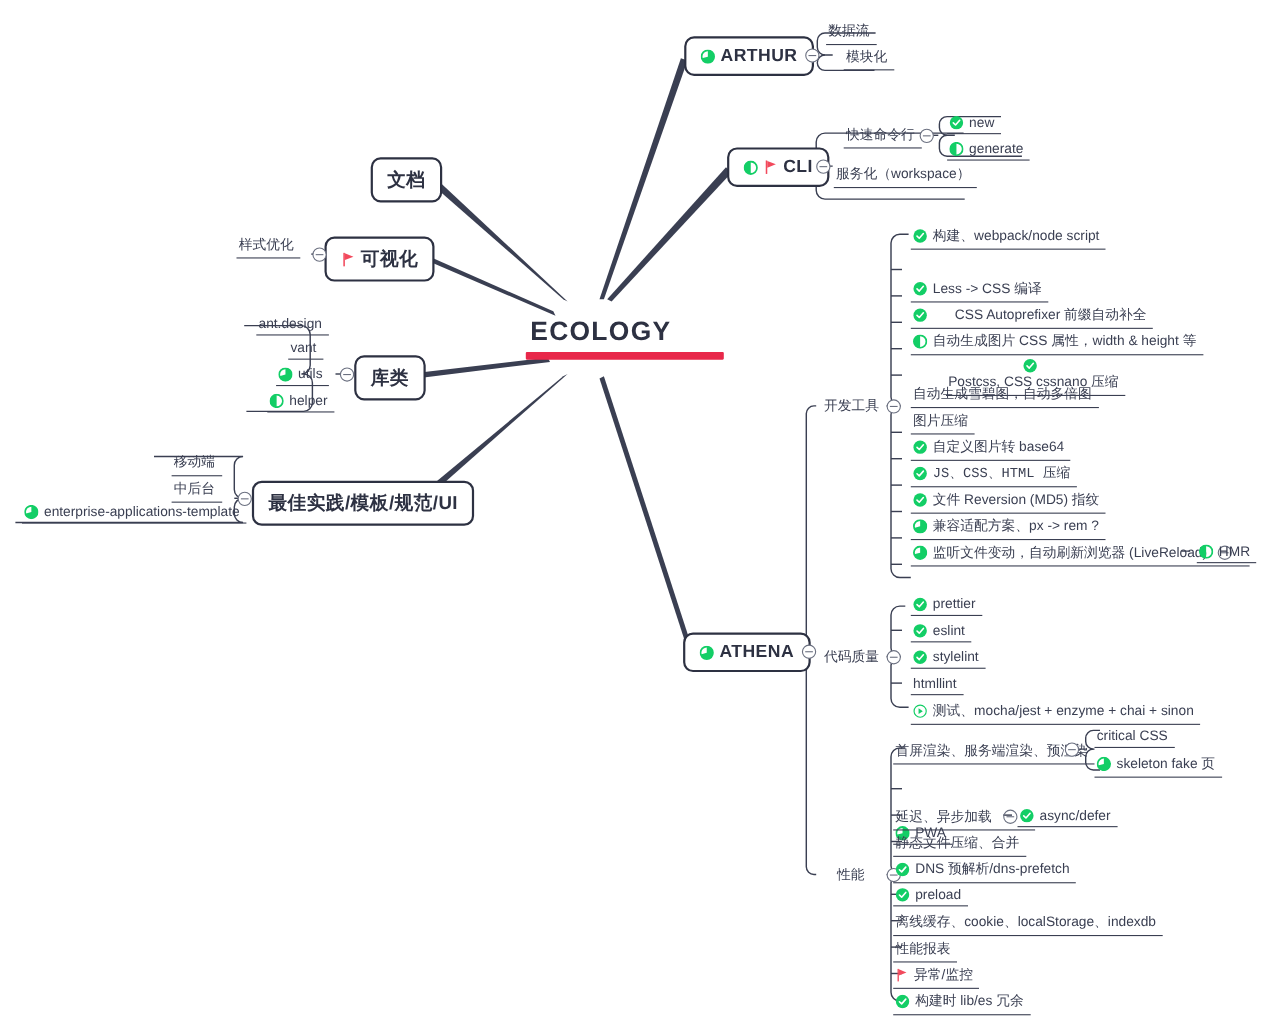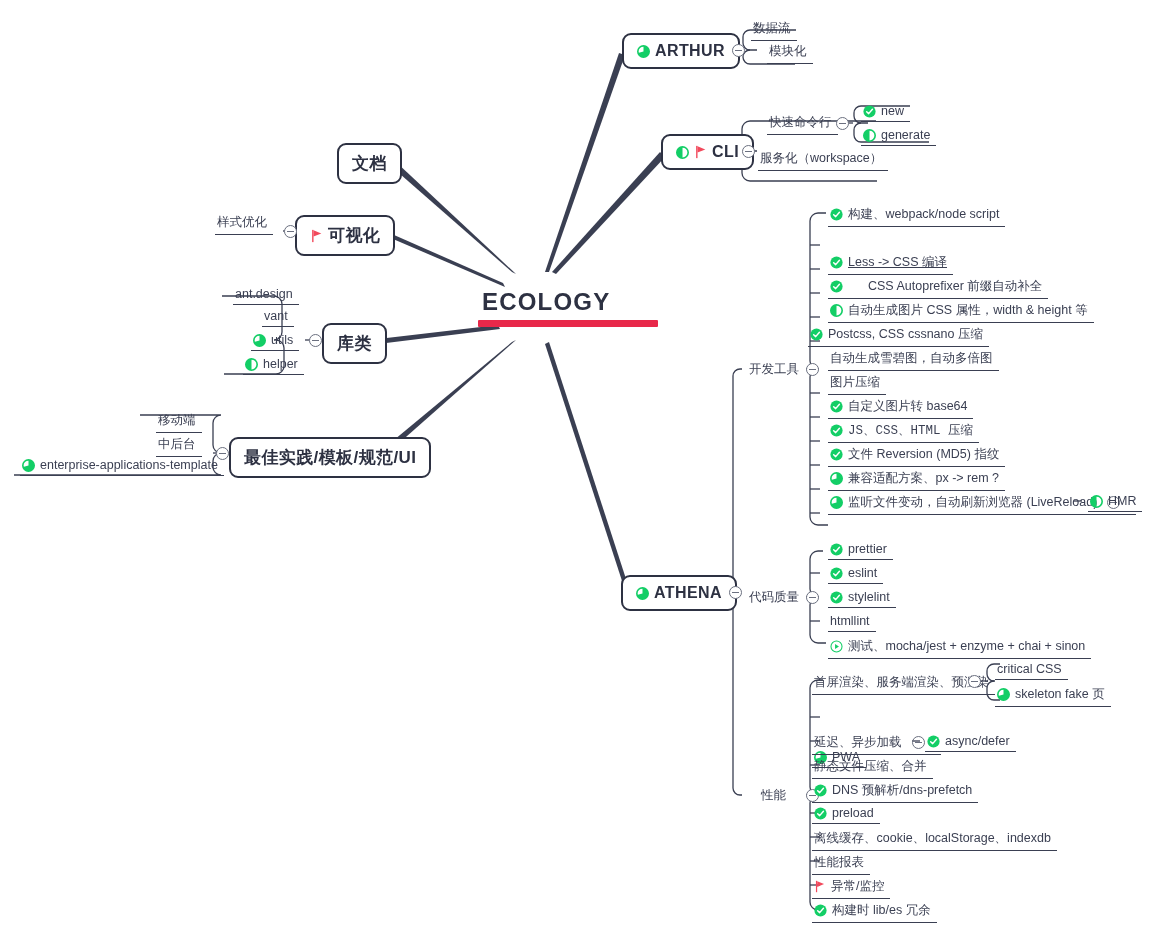--- a/index.html
+++ b/index.html
@@ -369,21 +369,21 @@
 
   <div class="node under" style="left:828px; top:204px;">
     <span class="ic">
         <svg width="13" height="13" viewBox="0 0 16 16">
           <circle cx="8" cy="8" r="7.5" fill="#13ce66"></circle>
           <path d="M4.5 8.2 L7 10.6 L11.6 5.3" fill="none" stroke="#fff" stroke-width="1.8" stroke-linecap="round" stroke-linejoin="round"></path>
         </svg>
       </span>
     <span>构建、webpack/node script</span>
   </div>
-  <div class="node under" style="left:828px; top:252px;text-decoration:underline;">
+  <div class="node under" style="left:828px; top:252px;">
     <span class="ic">
         <svg width="13" height="13" viewBox="0 0 16 16">
           <circle cx="8" cy="8" r="7.5" fill="#13ce66"></circle>
           <path d="M4.5 8.2 L7 10.6 L11.6 5.3" fill="none" stroke="#fff" stroke-width="1.8" stroke-linecap="round" stroke-linejoin="round"></path>
         </svg>
       </span>
     <span>Less -&gt; CSS 编译</span>
   </div>
   <div class="node under" style="left:828px; top:276px;gap:20px;">
     <span class="ic">
@@ -396,21 +396,21 @@
   </div>
   <div class="node under" style="left:828px; top:300px;">
     <span class="ic">
         <svg width="13" height="13" viewBox="0 0 16 16">
           <circle cx="8" cy="8" r="7" fill="none" stroke="#13ce66" stroke-width="2"></circle>
           <path d="M8 1 A7 7 0 0 0 8 15 Z" fill="#13ce66"></path>
         </svg>
       </span>
     <span>自动生成图片 CSS 属性，width &amp; height 等</span>
   </div>
-  <div class="node under" style="left:808px; top:324px;">
+  <div class="node under" style="left:860px; top:324px;flex-direction:column;">
     <span class="ic">
         <svg width="13" height="13" viewBox="0 0 16 16">
           <circle cx="8" cy="8" r="7.5" fill="#13ce66"></circle>
           <path d="M4.5 8.2 L7 10.6 L11.6 5.3" fill="none" stroke="#fff" stroke-width="1.8" stroke-linecap="round" stroke-linejoin="round"></path>
         </svg>
       </span>
     <span>Postcss, CSS cssnano 压缩</span>
   </div>
   <div class="node under" style="left:828px; top:348px;">
     <span>自动生成雪碧图，自动多倍图</span>

